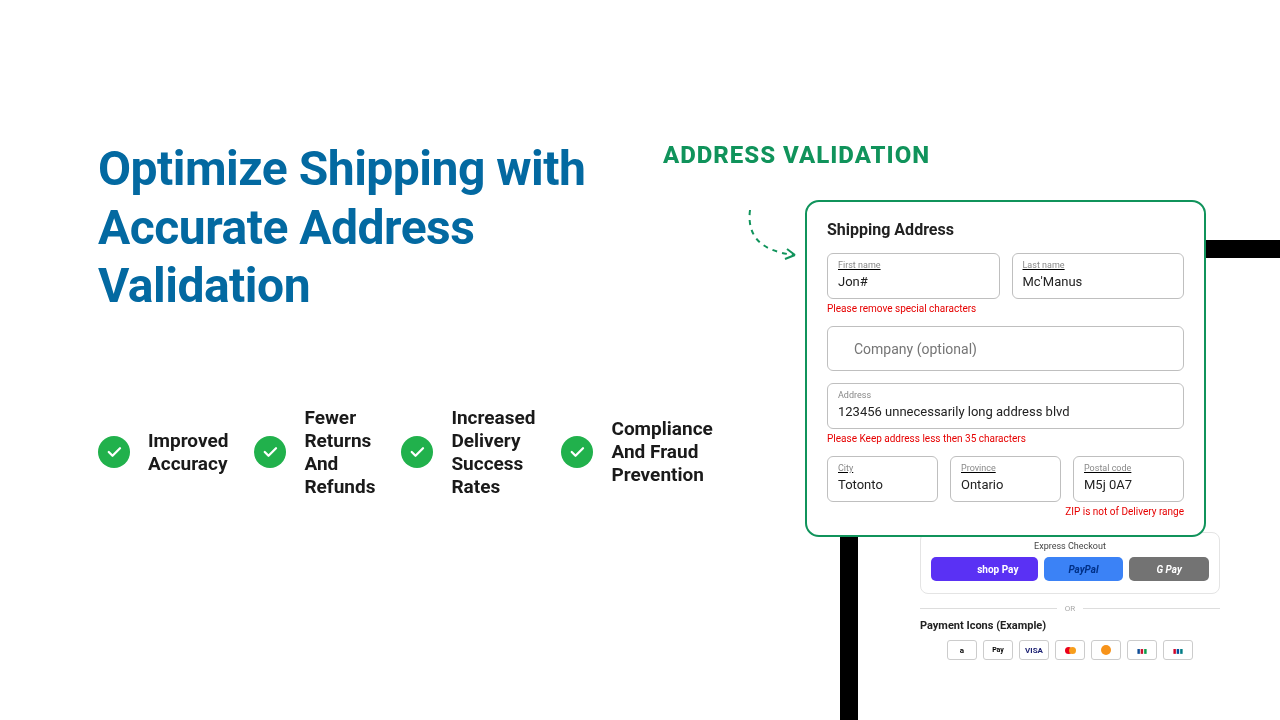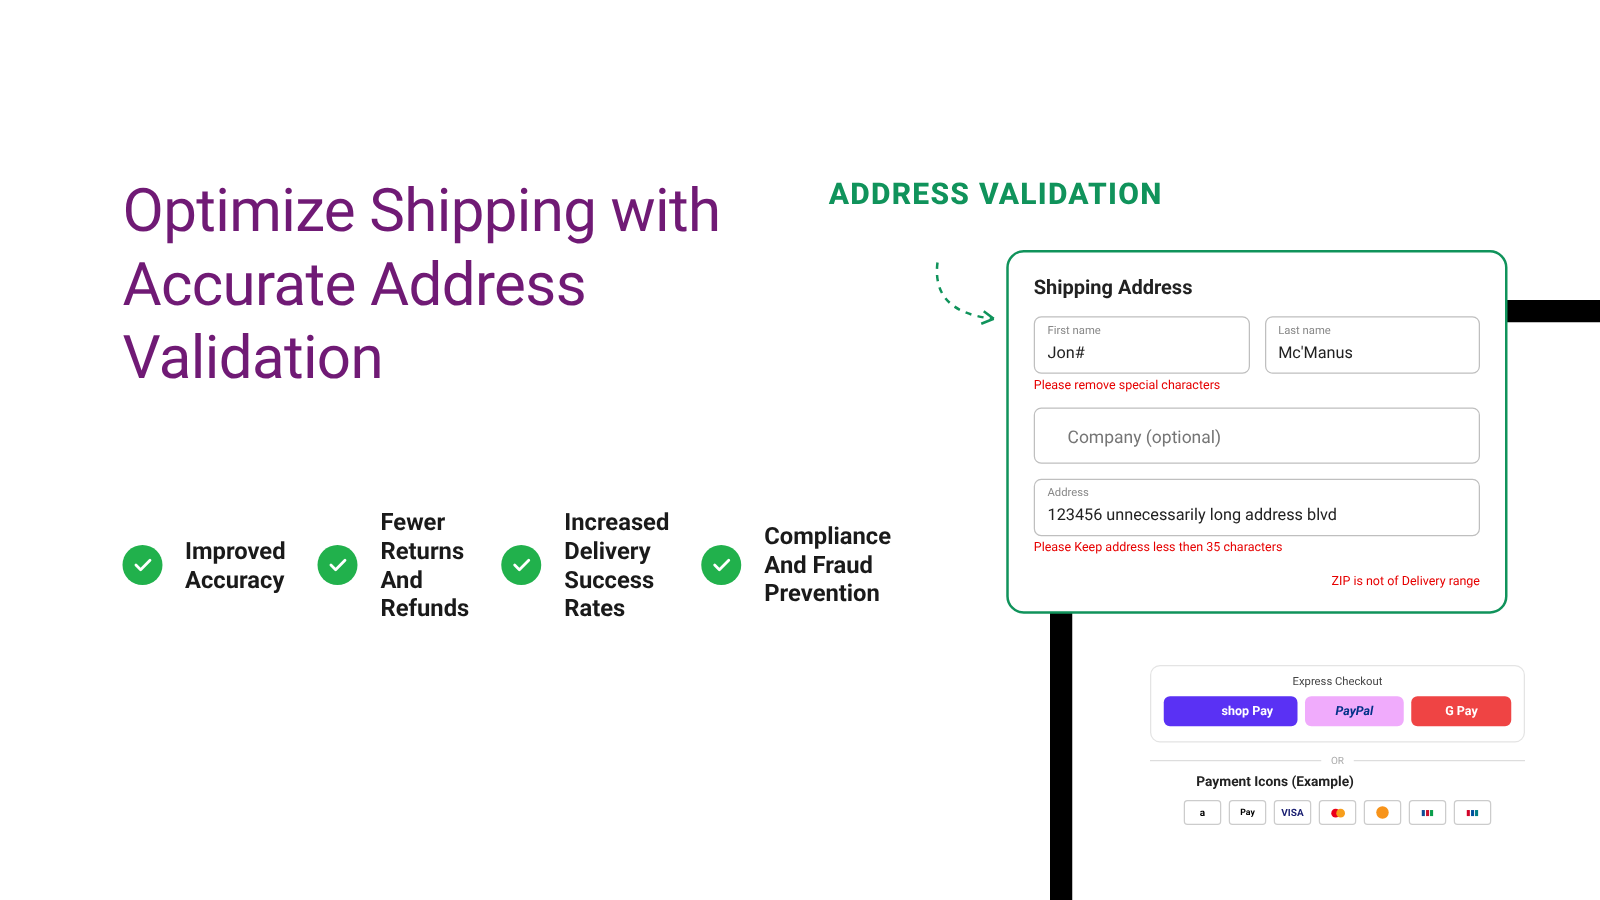--- a/index.html
+++ b/index.html
@@ -14,23 +14,23 @@
 
 
 .left {
   position: absolute;
   left: 98px;
   top: 140px;
   width: 500px;
 }
 .headline {
   font-size: 48px;
-  font-weight: 400;
+  font-weight: 700;
   line-height: 1.22;
-  color: #701a75;
+  color: #0369a1;
   letter-spacing: -0.5px;
 }
 .benefits {
   margin-top: 90px;
   display: flex;
   flex-direction: row;
   gap: 26px;
 }
 .benefit {
   display: flex;
@@ -114,20 +114,21 @@
 }
 .card-title {
   font-size: 16px;
   font-weight: 700;
   color: #222;
   margin-bottom: 14px;
 }
 .row {
   display: flex;
   gap: 12px;
+  text-decoration: underline;
 }
 .field {
   position: relative;
   border: 1px solid #bfbfbf;
   border-radius: 6px;
   padding: 6px 10px 8px 10px;
   flex: 1;
 }
 .field.full { width: 100%; }
 .field-label {
@@ -181,22 +182,22 @@
   height: 24px;
   border-radius: 5px;
   display: flex;
   align-items: center;
   justify-content: center;
   font-size: 10px;
   font-weight: 700;
   color: #fff;
 }
 .shoppay { background: #5a31f4; padding-left: 27px; }
-.paypal { background: #f0abfc; color: #003087; font-style: italic; }
-.gpay { background: #ef4444; }
+.paypal { background: #3b82f6; color: #003087; font-style: italic; }
+.gpay { background: #737373; font-style: italic; }
 .or {
   display: flex;
   align-items: center;
   margin: 10px 0 6px 0;
   font-size: 8px;
   color: #aaa;
 }
 .or::before, .or::after {
   content: "";
   flex: 1;
@@ -204,21 +205,20 @@
   background: #ddd;
 }
 .or span { padding: 0 8px; }
 .icons-title {
   font-size: 11px;
   font-weight: 700;
   color: #222;
   text-align: left;
   margin-bottom: 8px;
   margin-top: 4px;
-  margin-left: 37px;
 }
 .icon-row {
   display: flex;
   gap: 6px;
   justify-content: center;
 }
 .picon {
   width: 30px;
   height: 20px;
   border: 1px solid #ccc;
@@ -309,20 +309,34 @@
   </div>
 
   <div class="gap"></div>
   <div class="field full">
     <span class="field-label">Address</span>
     <input value="123456 unnecessarily long address blvd" style="">
   </div>
   <div class="err">Please Keep address less then 35 characters</div>
 
   <div class="gap"></div>
+  <div class="row">
+    <div class="field">
+      <span class="field-label">City</span>
+      <input value="Totonto" style="">
+    </div>
+    <div class="field">
+      <span class="field-label">Province</span>
+      <input value="Ontario" style="">
+    </div>
+    <div class="field">
+      <span class="field-label">Postal code</span>
+      <input value="M5j 0A7" style="">
+    </div>
+  </div>
   <div class="err right">ZIP is not of Delivery range</div>
 </div>
 
 <div class="checkout">
   <div class="mini-card">
     <div class="express-label">Express Checkout</div>
     <div class="paybtns">
       <div class="paybtn shoppay">
           <span>shop Pay</span>
         </div>

